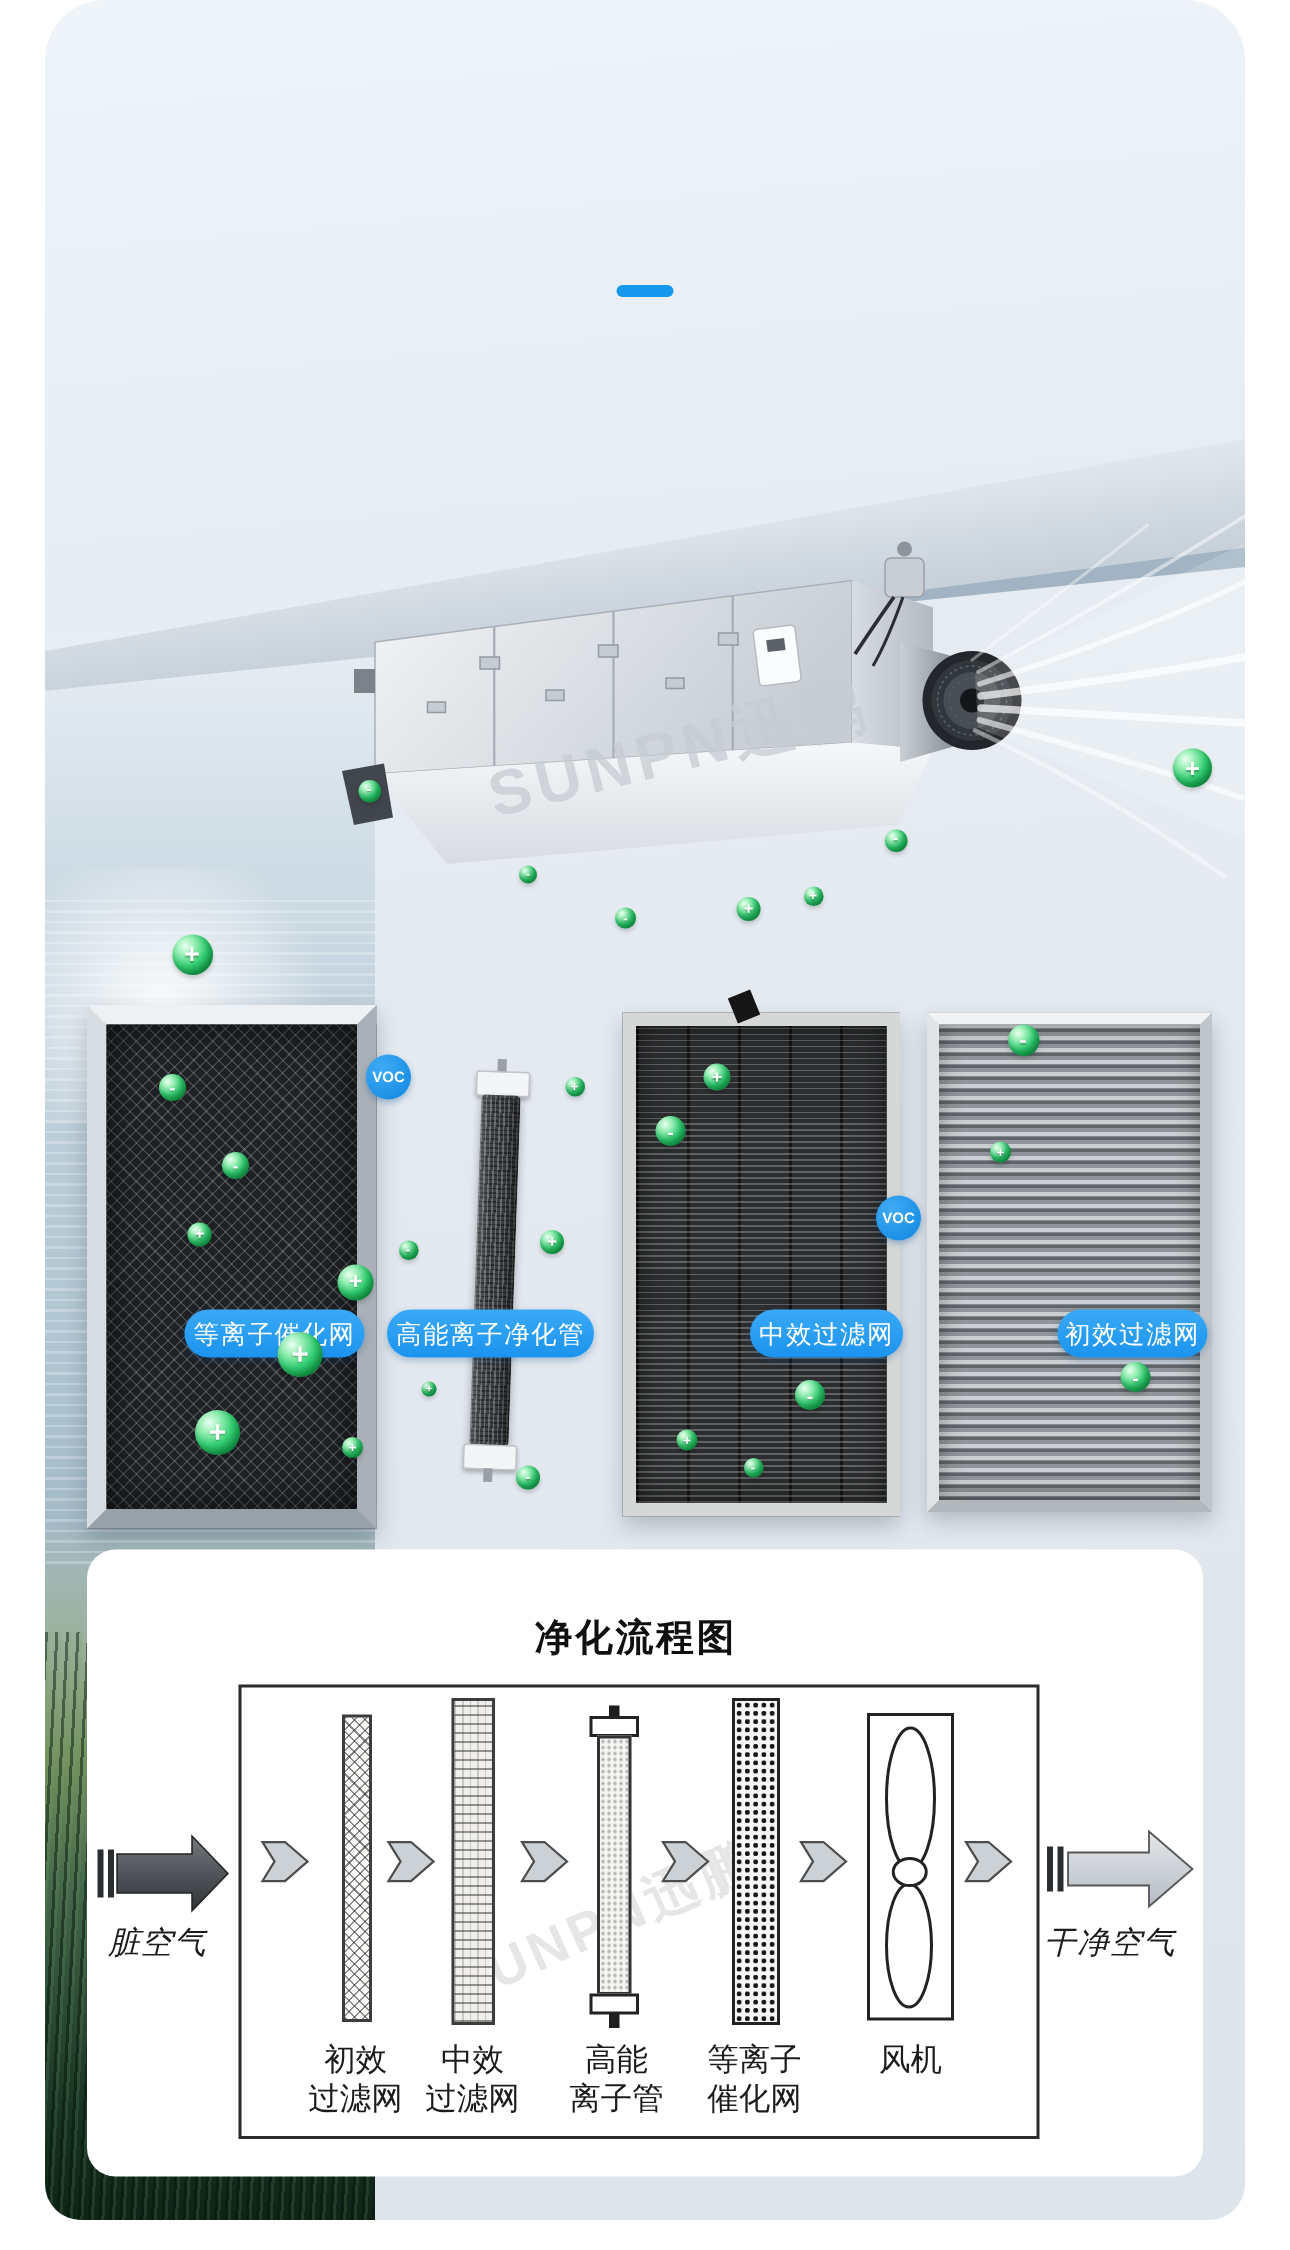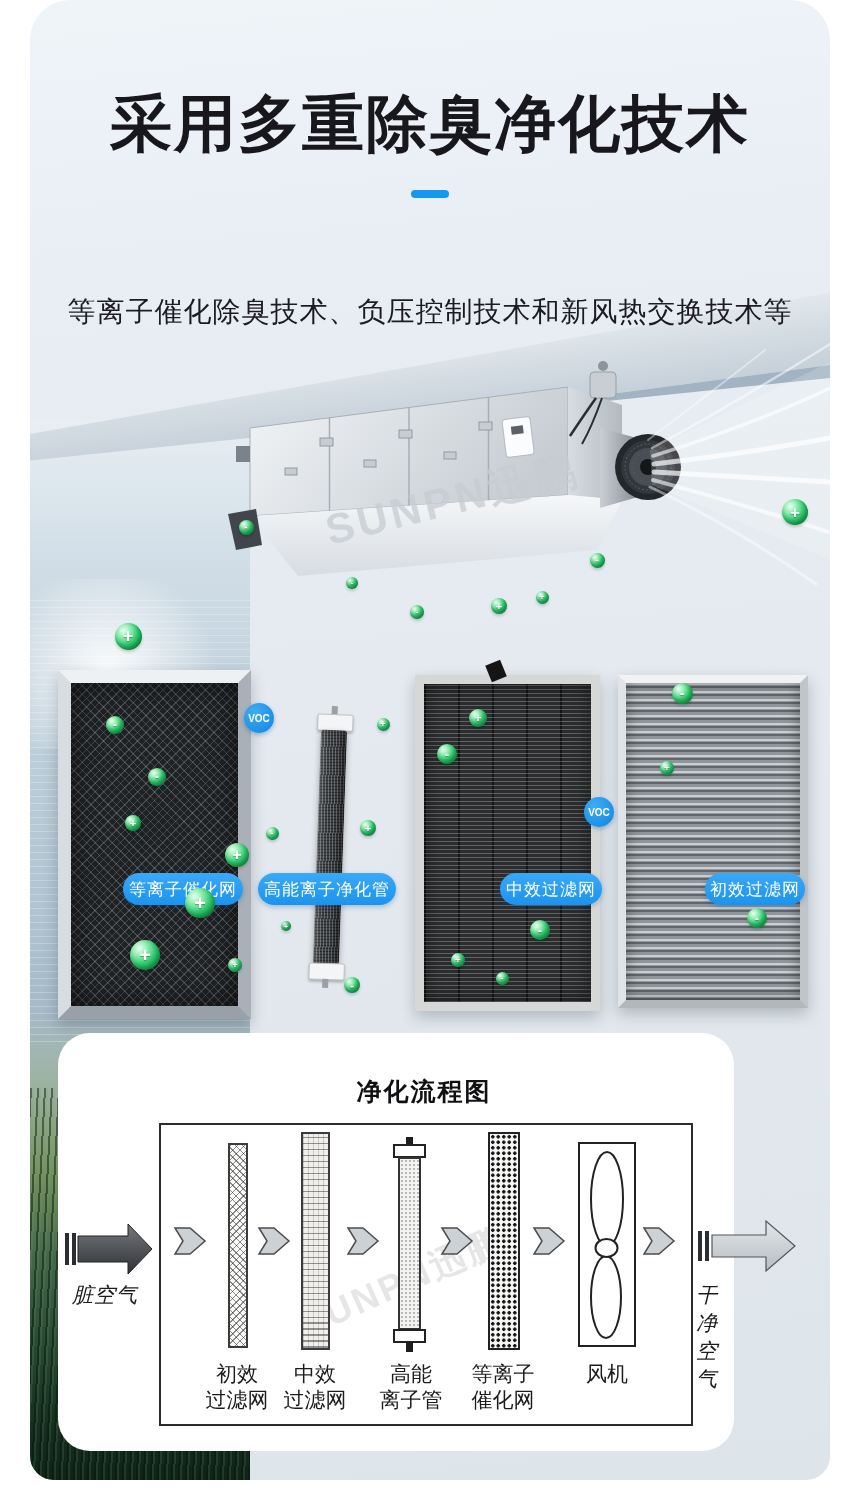--- a/index.html
+++ b/index.html
@@ -60,21 +60,21 @@
     color:#fff;font-size:17px;font-weight:500;display:flex;align-items:center;justify-content:center;
     box-shadow:0 2px 5px rgba(10,80,150,.3);letter-spacing:1px;white-space:nowrap;}
   .voc{position:absolute;width:30px;height:30px;border-radius:50%;background:radial-gradient(circle at 35% 30%,#3fabf5,#0f86df);
     color:#fff;font-size:10px;font-weight:bold;display:flex;align-items:center;justify-content:center;
     box-shadow:0 2px 4px rgba(10,80,150,.35);}
   
   .bubble{position:absolute;border-radius:50%;color:#fff;font-weight:bold;display:flex;align-items:center;justify-content:center;
     background:radial-gradient(circle at 32% 28%,#eafff1 0%,#9df0b9 22%,#34cf74 52%,#12a24c 82%,#0a8039 100%);
     box-shadow:inset -2px -3px 5px rgba(0,70,25,.4),0 2px 3px rgba(0,0,0,.18);text-shadow:0 1px 1px rgba(0,60,20,.4);line-height:1;}
   
-  .card{position:absolute;left:28px;top:1033px;width:676px;height:418px;background:#ffffff;border-radius:32px;}
+  .card{position:absolute;left:28px;top:1033px;width:744px;height:418px;background:#ffffff;border-radius:19px;}
   .card .ftitle{position:absolute;left:101px;top:42px;width:530px;text-align:center;font-size:25px;font-weight:bold;color:#101012;letter-spacing:2px;}
   .card .frame{position:absolute;left:101px;top:90px;width:530px;height:299px;border:2px solid #2b2b2b;background:#fff;}
   .card .wm{position:absolute;left:235px;top:225px;font-size:36px;font-weight:bold;color:rgba(100,100,100,.16);transform:rotate(-24deg);letter-spacing:3px;}
   .stage{position:absolute;box-sizing:border-box;}
   .bar-cross{left:170px;top:110px;width:20px;height:205px;border:2px solid #3c3c3c;background-color:#fafaf8;
     background-image:repeating-linear-gradient(45deg,rgba(30,30,30,.5) 0 1px,rgba(0,0,0,0) 1px 5px),
                      repeating-linear-gradient(135deg,rgba(30,30,30,.5) 0 1px,rgba(0,0,0,0) 1px 5px);}
   .bar-zig{left:243px;top:99px;width:29px;height:218px;border:2px solid #3c3c3c;background-color:#f1efec;
     background-image:repeating-linear-gradient(0deg,rgba(50,50,50,.5) 0 1.5px,rgba(0,0,0,0) 1.5px 6px),
                      repeating-linear-gradient(90deg,rgba(50,50,50,.2) 0 1px,rgba(0,0,0,0) 1px 5px);}
@@ -160,23 +160,21 @@
         <path d="M623,456 C700,432 765,405 800,388" stroke-width="3.5" opacity="0.6"></path>
         <path d="M624,464 C700,455 768,444 800,438" stroke-width="5" opacity="0.7"></path>
         <path d="M624,472 C700,476 768,480 800,482" stroke-width="5" opacity="0.7"></path>
         <path d="M623,480 C695,500 760,518 798,532" stroke-width="4" opacity="0.6"></path>
         <path d="M620,487 C680,515 740,552 786,584" stroke-width="3" opacity="0.45"></path>
       </g>
       <text x="300" y="545" transform="rotate(-14 300 545)" font-size="42" font-weight="bold" letter-spacing="4" fill="#c6ccd2" opacity="0.75">SUNPN迅鹏</text>
     </g>
   </svg>
 
-  <h1 class="title">采用多重除臭净化技术</h1>
   <div class="dash"></div>
-  <div class="sub s2">等离子催化除臭技术、负压控制技术和新风热交换技术等</div>
 
   <div class="fpanel plasma">
       <div class="mesh"></div>
     </div>
   <div class="tube">
     <div class="pin t"></div>
     <div class="cap t"></div>
     <div class="body"></div>
     <div class="cap b"></div>
     <div class="pin b"></div>

